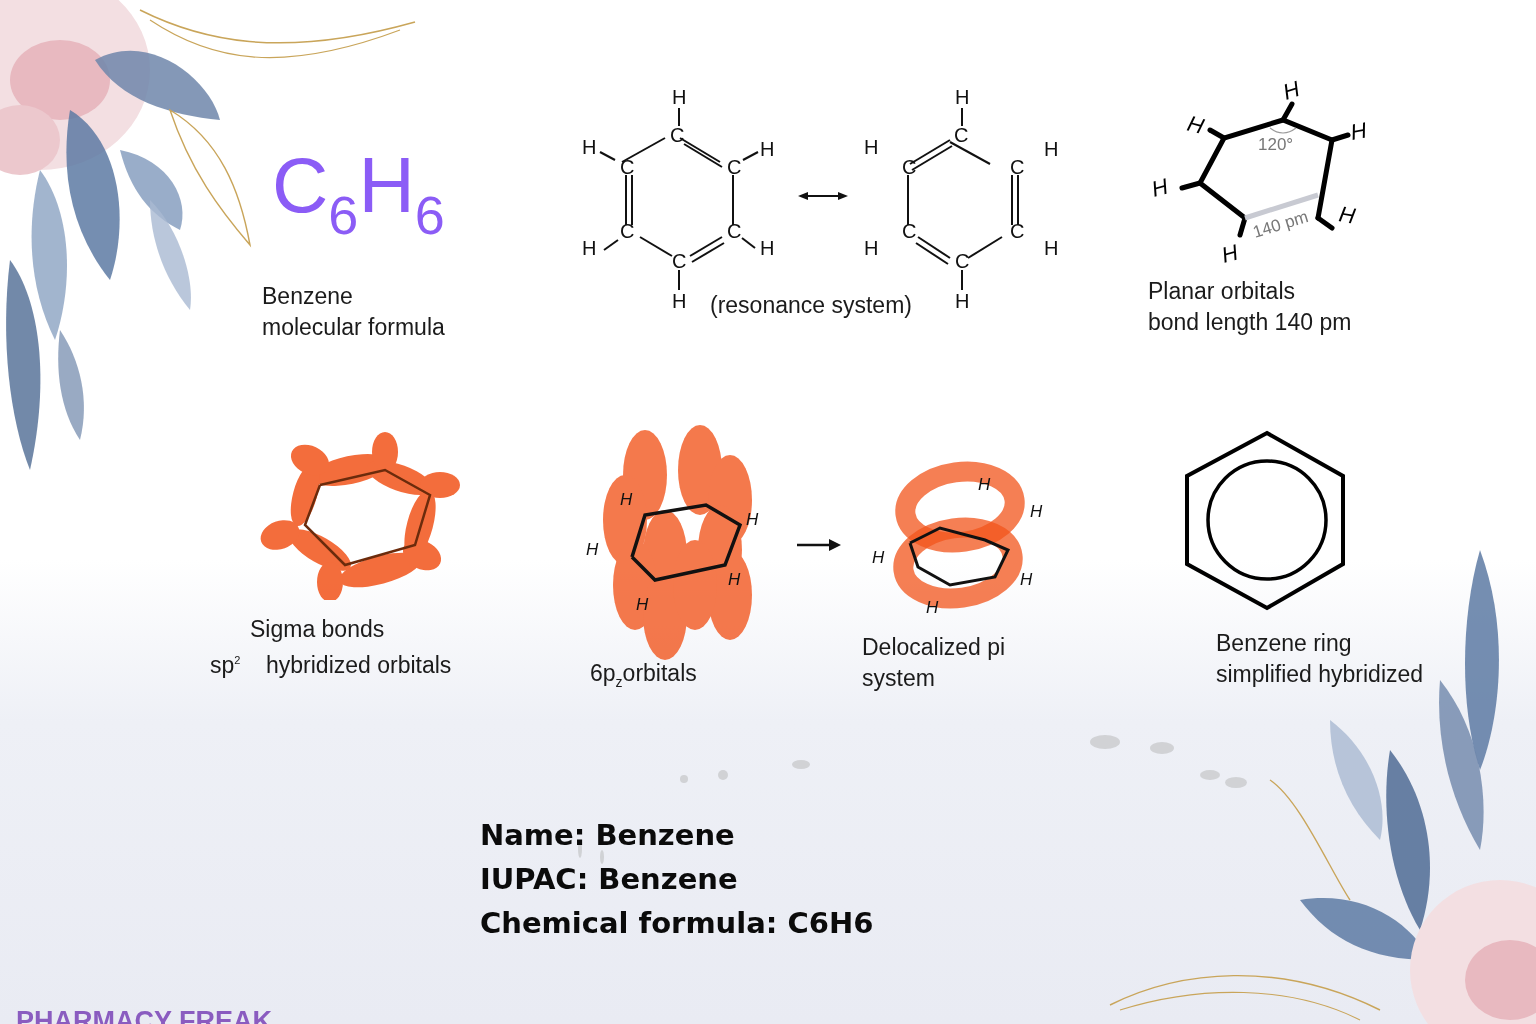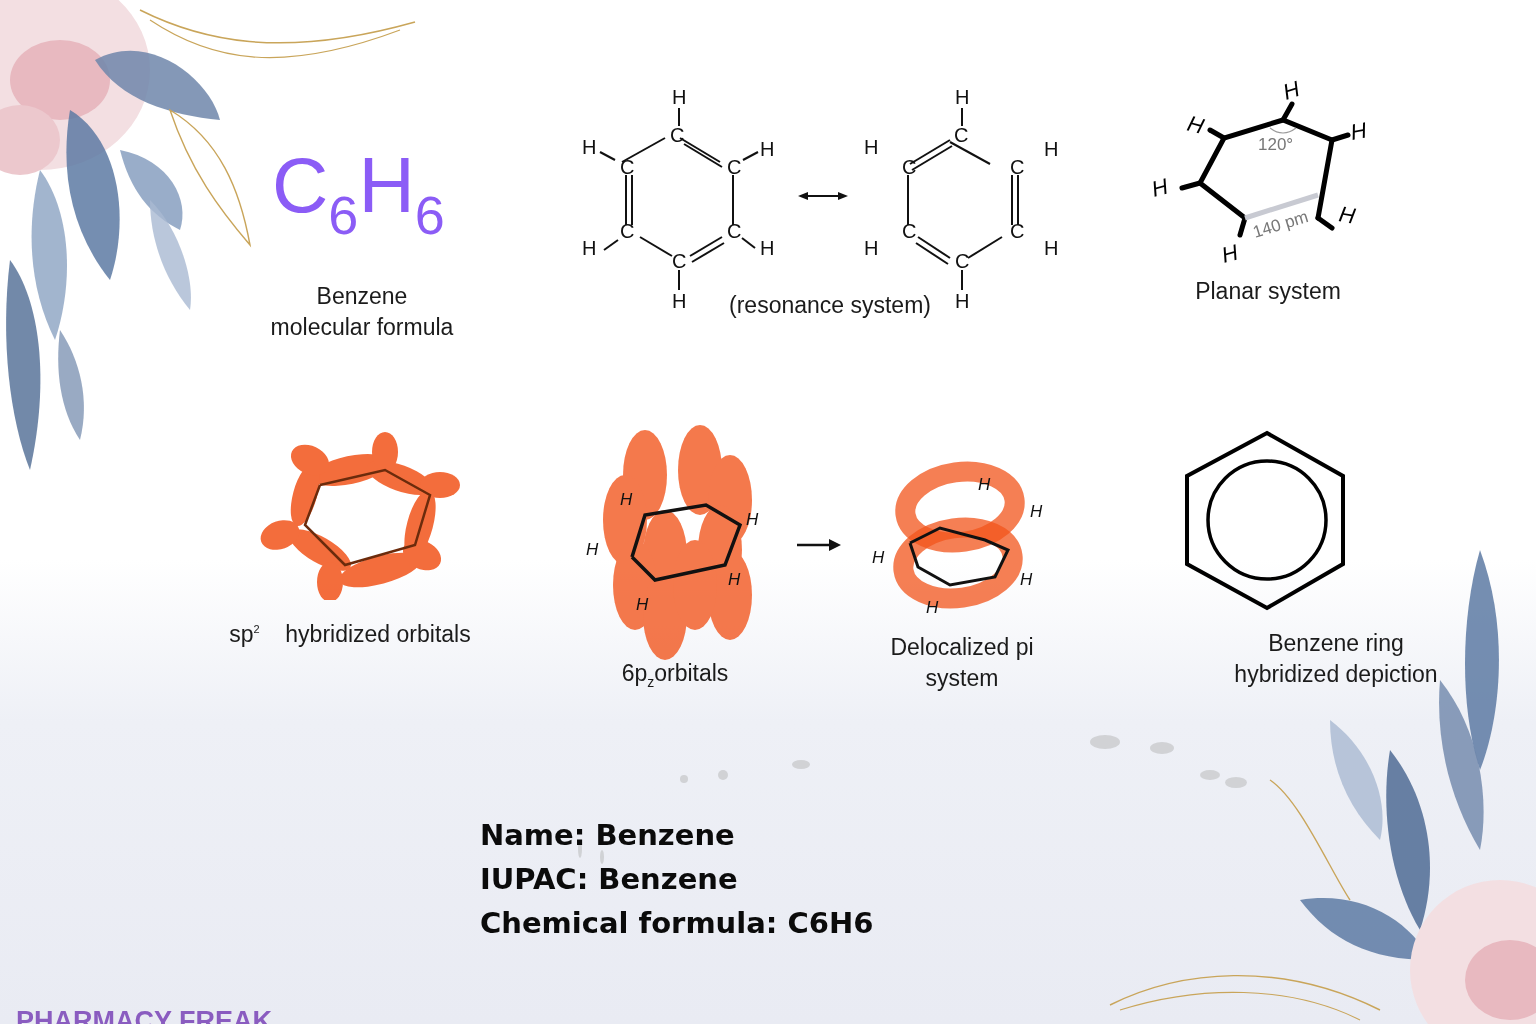--- a/index.html
+++ b/index.html
@@ -2,21 +2,21 @@
 <html><head>
 <meta charset="utf-8">
 <style>
   html,body{margin:0;padding:0;}
   body{width:1536px;height:1024px;position:relative;overflow:hidden;
        background:#ffffff;font-family:"Liberation Sans",sans-serif;color:#111;}
   .bg-wash{position:absolute;left:0;top:560px;width:1536px;height:464px;
        background:linear-gradient(180deg,rgba(255,255,255,0) 0%,#eef0f6 35%,#e9ebf3 100%);}
   .splat{position:absolute;border-radius:50%;background:#c9cacd;opacity:.8;}
   .deco{position:absolute;}
-  .caption{position:absolute;font-size:23px;line-height:31px;color:#1b1b1b;text-align:center;white-space:nowrap;}
+  .caption{position:absolute;font-size:23px;line-height:31px;color:#1b1b1b;white-space:nowrap;}
   .formula{position:absolute;left:272px;top:140px;font-size:78px;line-height:90px;color:#8b5cf6;}
   .formula sub{font-size:54px;vertical-align:-22px;}
   .info{position:absolute;left:480px;top:813px;width:570px;text-align:left;
         font-family:"DejaVu Sans",sans-serif;font-weight:bold;font-size:29px;line-height:44px;color:#0b0b0b;}
   .brand{position:absolute;left:16px;top:958px;font-family:"Liberation Sans",sans-serif;font-weight:bold;
          font-size:27px;color:#8a5cc0;letter-spacing:0px;margin-top:48px;}
   svg text{font-family:"Liberation Sans",sans-serif;}
 </style>
 </head>
 <body>
@@ -152,21 +152,22 @@
   <g font-size="22" font-style="italic" fill="#000">
     <text x="146" y="20" transform="rotate(-18 146 20)">H</text>
     <text x="212" y="60" transform="rotate(-10 212 60)">H</text>
     <text x="46" y="50" transform="rotate(15 46 50)">H</text>
     <text x="14" y="117" transform="rotate(-15 14 117)">H</text>
     <text x="198" y="141" transform="rotate(10 198 141)">H</text>
     <text x="84" y="183" transform="rotate(-15 84 183)">H</text>
   </g>
 </svg>
 <div class="caption" style="left:1148px;top:276px;width:240px">
-  <div>Planar system</div>
+  <div>Planar orbitals</div>
+  <div>bond length 140 pm</div>
 </div>
 
 <svg class="deco" style="left:250px;top:430px" width="230" height="170">
   <g fill="#f2541b" opacity=".85">
     <ellipse cx="100" cy="40" rx="40" ry="14" transform="rotate(-12 100 40)"></ellipse>
     <ellipse cx="150" cy="48" rx="35" ry="13" transform="rotate(20 150 48)"></ellipse>
     <ellipse cx="170" cy="95" rx="13" ry="36" transform="rotate(15 170 95)"></ellipse>
     <ellipse cx="130" cy="140" rx="42" ry="14" transform="rotate(-15 130 140)"></ellipse>
     <ellipse cx="70" cy="120" rx="35" ry="13" transform="rotate(30 70 120)"></ellipse>
     <ellipse cx="55" cy="65" rx="12" ry="32" transform="rotate(15 55 65)"></ellipse>
@@ -175,20 +176,21 @@
     <ellipse cx="60" cy="30" rx="20" ry="14" transform="rotate(25 60 30)"></ellipse>
     <ellipse cx="30" cy="105" rx="20" ry="14" transform="rotate(-20 30 105)"></ellipse>
     <ellipse cx="172" cy="125" rx="20" ry="14" transform="rotate(25 172 125)"></ellipse>
     <ellipse cx="80" cy="152" rx="13" ry="20"></ellipse>
   </g>
   <g stroke="#6b2b0c" stroke-width="2.5">
     <polyline points="70,55 135,40 180,65 165,115 95,135 55,95 70,55" fill="none"></polyline>
   </g>
 </svg>
 <div class="caption" style="left:210px;top:614px;width:280px">
+  <div style="padding-left:40px">Sigma bonds</div>
   <div><span>sp</span><sup style="font-size:11px">2</sup>&nbsp;&nbsp;&nbsp;&nbsp;<span>hybridized orbitals</span></div>
 </div>
 
 <svg class="deco" style="left:580px;top:425px" width="200" height="240">
   <g fill="#f2541b" opacity=".78">
     <ellipse cx="65" cy="50" rx="22" ry="45"></ellipse>
     <ellipse cx="45" cy="95" rx="22" ry="45"></ellipse>
     <ellipse cx="85" cy="130" rx="22" ry="45"></ellipse>
     <ellipse cx="120" cy="45" rx="22" ry="45"></ellipse>
     <ellipse cx="150" cy="75" rx="22" ry="45"></ellipse>
@@ -232,21 +234,21 @@
   <div>Delocalized pi</div>
   <div>system</div>
 </div>
 
 <svg class="deco" style="left:1180px;top:428px" width="175" height="190">
   <polygon points="87,5 163,48 163,136 87,180 7,136 7,48" fill="none" stroke="#000" stroke-width="4"></polygon>
   <circle cx="87" cy="92" r="59" fill="none" stroke="#000" stroke-width="3.5"></circle>
 </svg>
 <div class="caption" style="left:1216px;top:628px;width:240px">
   <div>Benzene ring</div>
-  <div>hybridized depiction</div>
+  <div>simplified hybridized</div>
 </div>
 
 <div class="info">
   <div>Name: Benzene</div>
   <div>IUPAC: Benzene</div>
   <div>Chemical formula: C6H6</div>
 </div>
 
 <div class="brand">PHARMACY FREAK</div>
 

